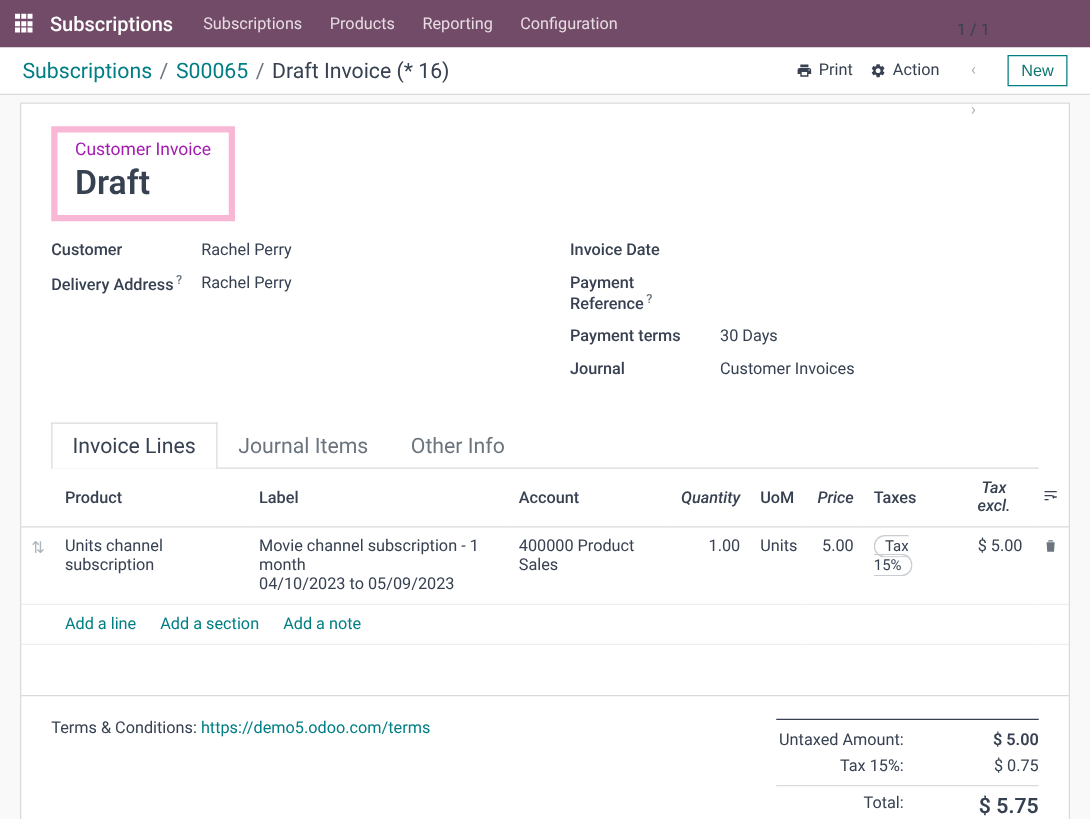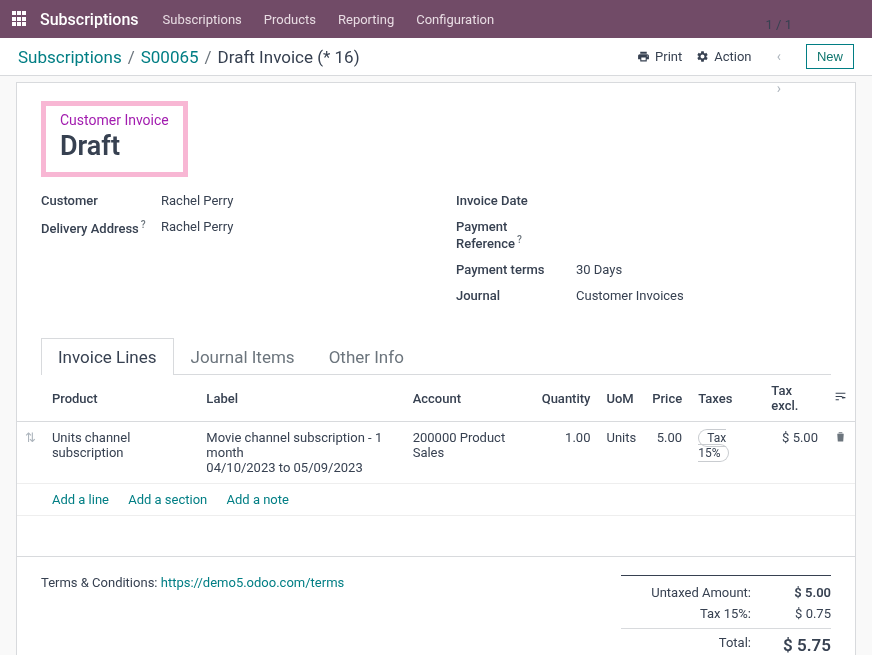--- a/index.html
+++ b/index.html
@@ -36,36 +36,36 @@
     .field-value { color: #374151; }
     .help-q { color: #6c757d; font-size: 10px; vertical-align: super; margin-left: 2px; }
     
     .tabs { display: flex; border-bottom: 1px solid #d8dadd; margin-top: 24px; }
     .tab { padding: 8px 16px; font-size: 17px; color: #6c757d; cursor: pointer; border: 1px solid transparent; border-bottom: none; margin-bottom: -1px; }
     .tab.active { color: #374151; border-color: #d8dadd; background: #fff; }
     
     .table-wrap { }
     .table { width: 100%; border-collapse: collapse; font-size: 13px; }
     .table th { text-align: left; padding: 8px 8px; border-bottom: 1px solid #d8dadd; font-weight: 500; color: #374151; }
-    .table th.r { text-align: left; }
+    .table th.r { text-align: center; font-style: italic; }
     .table td { padding: 8px 8px; vertical-align: top; border-bottom: 1px solid #eee; }
     .table td.r { text-align: right; }
     .drag-handle { color: #adb5bd; cursor: move; width: 14px; }
     .tax-chip { border: 1px solid #c9ccd0; border-radius: 10px; padding: 1px 8px; font-size: 12px; color: #374151; }
     .trash { color: #6c757d; cursor: pointer; }
     .add-row td { padding: 8px 8px; }
     .add-link { color: #017e84; cursor: pointer; margin-right: 16px; }
     
     .settings-icon-th { width: 20px; text-align: center; }
     
     .footer-section { border-top: 1px solid #d8dadd; margin-top: 40px; padding: 18px 24px 28px 24px; display: flex; justify-content: space-between; align-items: flex-start; }
     .terms { font-size: 13px; }
     .terms a { color: #017e84; text-decoration: none; }
     .totals { border-top: 1px solid #374151; padding-top: 6px; min-width: 210px; }
-    .totals-row { display: flex; justify-content: space-between; padding: 3px 0; font-size: 13px; }
+    .totals-row { display: flex; justify-content: space-between; padding: 3px 0; font-size: 13px; gap: 28px; }
     .totals-row.total { border-top: 1px solid #d8dadd; margin-top: 4px; padding-top: 6px; }
     .totals-row .label { text-align: right; flex: 1; margin-right: 20px; }
     .totals-row .val { font-weight: 600; min-width: 60px; text-align: right; }
     .totals-row.total .val { font-size: 17px; }
     
     svg.icon { width: 13px; height: 13px; fill: currentColor; }
   </style>
 </head>
 <body>
 
@@ -183,21 +183,21 @@
                 </svg>
             </th>
           </tr>
         </thead>
         <tbody>
           <tr>
             <td class="drag-handle">⇅</td>
             <td>Units channel subscription</td>
             <td style="white-space:pre-line;">Movie channel subscription - 1 month
 04/10/2023 to 05/09/2023</td>
-            <td>200000 Product Sales</td>
+            <td>400000 Product Sales</td>
             <td class="r">1.00</td>
             <td>Units</td>
             <td class="r">5.00</td>
             <td><span class="tax-chip">Tax 15%</span></td>
             <td class="r">$ 5.00</td>
             <td class="trash">
               <svg class="icon" viewBox="0 0 24 24">
                   <path d="M6 7h12l-1 14H7L6 7zm3-3h6l1 2H8l1-2z"></path>
                 </svg>
             </td>

